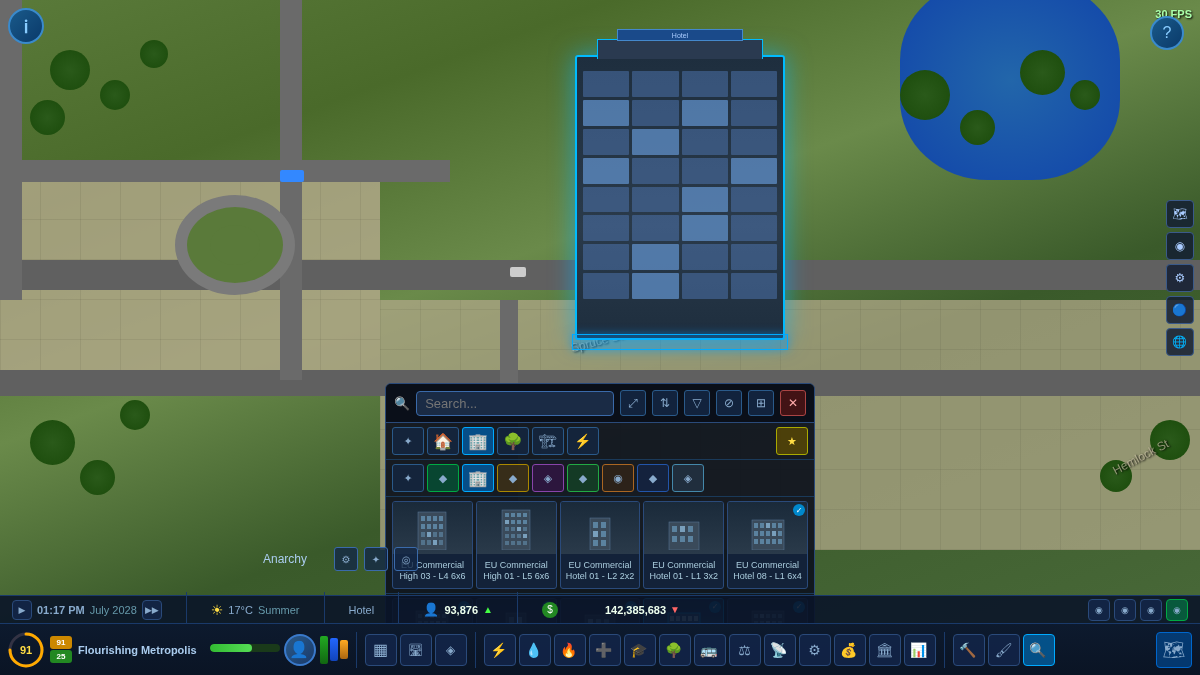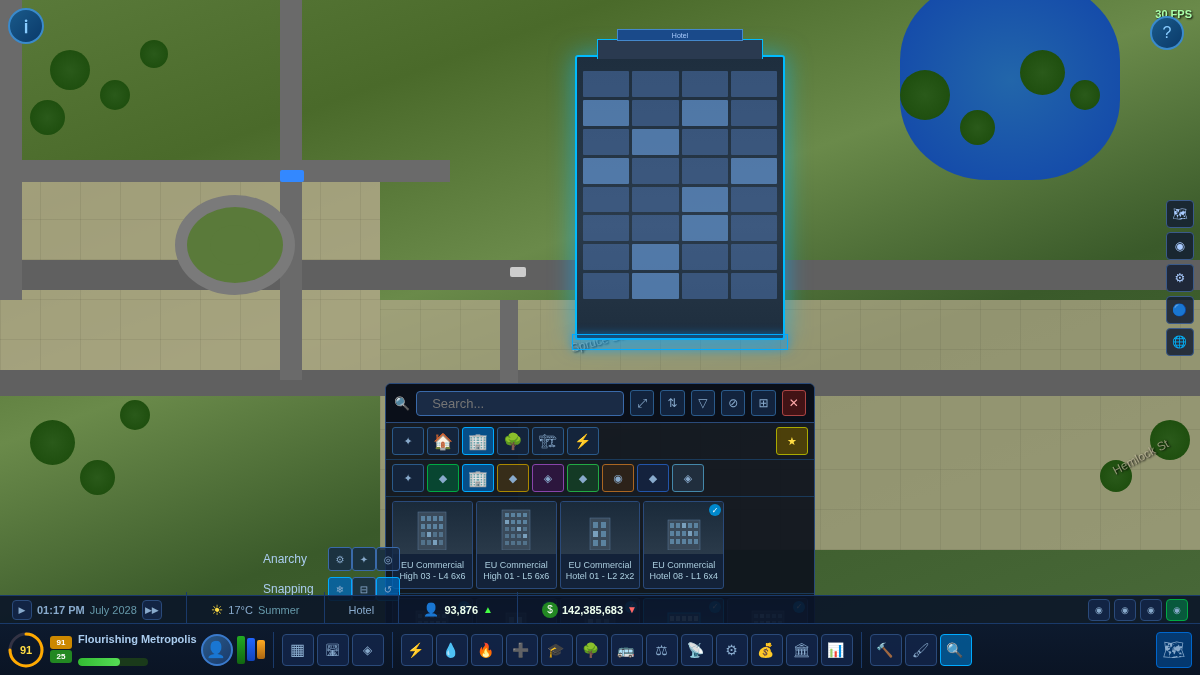--- a/index.html
+++ b/index.html
@@ -147,21 +147,21 @@
       background: rgba(10,15,25,0.98);
       border-bottom: 1px solid #2a4a7a;
       gap: 6px;
     }
 
     .search-input {
       flex: 1;
       background: rgba(30,50,80,0.8);
       border: 1px solid #3a6aaa;
       border-radius: 4px;
-      padding: 4px 15px;
+      padding: 4px 8px;
       color: #aaccee;
       font-size: 13px;
       outline: none;
     }
 
     .panel-header-btn {
       width: 26px; height: 26px;
       background: rgba(20,40,70,0.8);
       border: 1px solid #2a5a8a;
       border-radius: 3px;
@@ -279,20 +279,21 @@
       left: 263px;
       top: 547px;
       display: flex;
       flex-direction: column;
       gap: 6px;
     }
 
     .side-control-row {
       display: flex;
       align-items: center;
+      gap: 6px;
     }
 
     .side-label {
       color: #aaccee;
       font-size: 12px;
       width: 65px;
     }
 
     .side-btn {
       width: 24px; height: 24px;
@@ -660,20 +661,34 @@
             <rect x="20" y="16" width="5" height="6" fill="#6a9abc" opacity="0.7"></rect>
             <rect x="12" y="25" width="5" height="6" fill="#8ab4d4" opacity="0.8"></rect>
             <rect x="20" y="25" width="5" height="6" fill="#6a9abc" opacity="0.7"></rect>
             <rect x="12" y="34" width="5" height="6" fill="#6a9abc" opacity="0.7"></rect>
             <rect x="20" y="34" width="5" height="6" fill="#6a9abc" opacity="0.7"></rect>
           </svg>
         </div>
         <div class="building-item-label">EU Commercial Hotel 01 - L2 2x2</div>
       </div>
 
+      <div class="building-item">
+        <div class="building-item-thumb" style="background:linear-gradient(180deg,#1a2a3a,#2a3a4a);">
+          <svg class="building-icon-svg" viewBox="0 0 38 44" fill="none">
+            <rect x="4" y="16" width="30" height="28" fill="#3a4a5a" stroke="#5a7a9a" stroke-width="0.5"></rect>
+            <rect x="7" y="20" width="5" height="6" fill="#6a9abc" opacity="0.7"></rect>
+            <rect x="15" y="20" width="5" height="6" fill="#8ab4d4" opacity="0.8"></rect>
+            <rect x="23" y="20" width="5" height="6" fill="#6a9abc" opacity="0.7"></rect>
+            <rect x="7" y="30" width="5" height="6" fill="#6a9abc" opacity="0.7"></rect>
+            <rect x="15" y="30" width="5" height="6" fill="#6a9abc" opacity="0.7"></rect>
+            <rect x="23" y="30" width="5" height="6" fill="#6a9abc" opacity="0.7"></rect>
+          </svg>
+        </div>
+        <div class="building-item-label">EU Commercial Hotel 01 - L1 3x2</div>
+      </div>
 
       <div class="building-item">
         <div class="building-item-thumb" style="background:linear-gradient(180deg,#1a2a3a,#2a3a4a);">
           <svg class="building-icon-svg" viewBox="0 0 38 44" fill="none">
             <rect x="3" y="14" width="32" height="30" fill="#3a4a5a" stroke="#5a7a9a" stroke-width="0.5"></rect>
             <rect x="5" y="17" width="4" height="5" fill="#6a9abc" opacity="0.7"></rect>
             <rect x="11" y="17" width="4" height="5" fill="#6a9abc" opacity="0.7"></rect>
             <rect x="17" y="17" width="4" height="5" fill="#8ab4d4" opacity="0.8"></rect>
             <rect x="23" y="17" width="4" height="5" fill="#6a9abc" opacity="0.7"></rect>
             <rect x="29" y="17" width="4" height="5" fill="#6a9abc" opacity="0.7"></rect>
@@ -843,26 +858,20 @@
 
 </div>
 
 <div class="side-controls">
   <div class="side-control-row">
     <span class="side-label">Anarchy</span>
     <div class="side-btn">⚙</div>
     <div class="side-btn">✦</div>
     <div class="side-btn">◎</div>
   </div>
-  <div class="side-control-row">
-    <span class="side-label">Snapping</span>
-    <div class="side-btn active">❄</div>
-    <div class="side-btn">⊟</div>
-    <div class="side-btn active">↺</div>
-  </div>
 </div>
 
 <div class="status-bar">
 
   <div class="status-item">
     <div class="toolbar-btn" style="width:20px; height:20px; font-size:9px;">▶</div>
     <span style="color:#88aacc; font-size:11px; font-weight:bold;">01:17 PM</span>
     <span style="color:#6699aa; font-size:11px;">July 2028</span>
     <div class="toolbar-btn" style="width:20px; height:20px; font-size:9px;">▶▶</div>
   </div>
@@ -886,21 +895,21 @@
   <div class="status-item">
     <span style="color:#aaccee; font-size:13px;">👤</span>
     <span style="color:#eeffee; font-size:11px; font-weight:bold;">93,876</span>
     <span style="color:#44ff44; font-size:10px;">▲</span>
   </div>
 
   <div class="toolbar-divider"></div>
 
   <div class="status-item money-display">
     <div class="money-icon">$</div>
-    <span style="color:#eeffee; font-size:11px; font-weight:bold;">142,385,683</span>
+    <span style="color:#eeffee; font-size:11px; font-weight:bold;margin-left:43px;">142,385,683</span>
     <span style="color:#ff6666; font-size:10px;">▼</span>
   </div>
 
   <div style="margin-left:auto; display:flex; gap:4px;">
     <div class="toolbar-btn" style="width:22px; height:22px; font-size:9px;">◉</div>
     <div class="toolbar-btn" style="width:22px; height:22px; font-size:9px;">◉</div>
     <div class="toolbar-btn" style="width:22px; height:22px; font-size:9px;">◉</div>
     <div class="toolbar-btn" style="width:22px; height:22px; font-size:9px; background:rgba(0,150,80,0.5); border-color:#00aa44;">◉</div>
   </div>
 
@@ -913,21 +922,21 @@
       <svg width="36" height="36" viewBox="0 0 36 36">
         <circle cx="18" cy="18" r="16" fill="none" stroke="#334" stroke-width="3"></circle>
         <circle cx="18" cy="18" r="16" fill="none" stroke="#ffaa00" stroke-width="3" stroke-dasharray="75 26" stroke-linecap="round" transform="rotate(-90 18 18)"></circle>
         <text x="18" y="22" text-anchor="middle" fill="#ffdd44" font-size="11" font-weight="bold">91</text>
       </svg>
     </div>
     <div class="level-badges">
       <div class="level-badge badge-yellow" style="font-size:8px;">91</div>
       <div class="level-badge badge-green" style="font-size:8px;">25</div>
     </div>
-    <div style="display:flex; flex-direction:column; gap:13px;">
+    <div style="display:flex; flex-direction:row; gap:13px;">
       <span style="color:#aaccee; font-size:11px; font-weight:bold;">Flourishing Metropolis</span>
       <div class="xp-bar-container">
         <div class="xp-bar" style="width:60%;"></div>
       </div>
     </div>
   </div>
 
   <div style="width:32px; height:32px; border-radius:50%; background:linear-gradient(135deg,#2a5a8a,#1a3a6a); border:2px solid #3a7acc; display:flex; align-items:center; justify-content:center; font-size:16px; cursor:pointer;">👤</div>
 
   <div style="display:flex; align-items:center; gap:2px; height:28px;">

